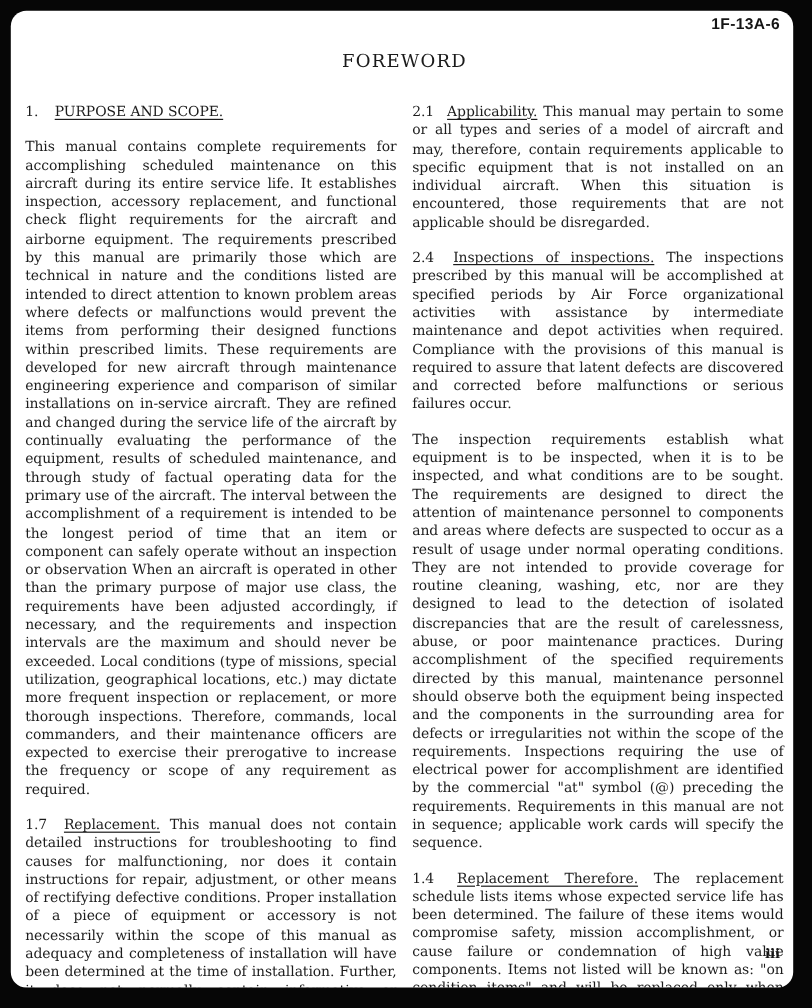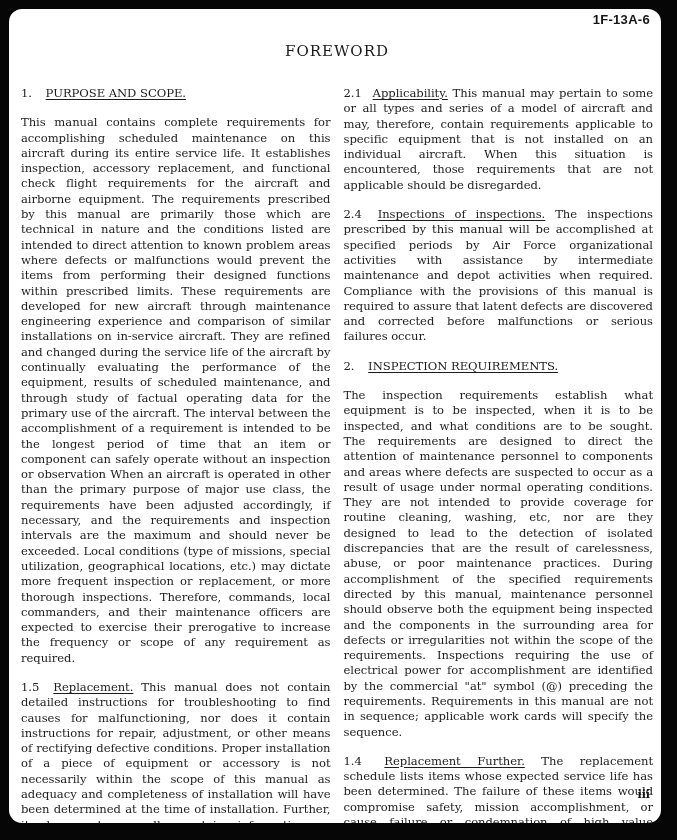--- a/index.html
+++ b/index.html
@@ -83,51 +83,47 @@
     <div class="col">
 
       <p class="sec-head">
         <span class="sec-num">1.</span>
         <span class="underlined">PURPOSE AND SCOPE.</span>
       </p>
 
       <p>This manual contains complete requirements for accomplishing scheduled maintenance on this aircraft during its entire service life. It establishes inspection, accessory replacement, and functional check flight requirements for the aircraft and airborne equipment. The requirements prescribed by this manual are primarily those which are technical in nature and the conditions listed are intended to direct attention to known problem areas where defects or malfunctions would prevent the items from performing their designed functions within prescribed limits. These requirements are developed for new aircraft through maintenance engineering experience and comparison of similar installations on in-service aircraft. They are refined and changed during the service life of the aircraft by continually evaluating the performance of the equipment, results of scheduled maintenance, and through study of factual operating data for the primary use of the aircraft. The interval between the accomplishment of a requirement is intended to be the longest period of time that an item or component can safely operate without an inspection or observation When an aircraft is operated in other than the primary purpose of major use class, the requirements have been adjusted accordingly, if necessary, and the requirements and inspection intervals are the maximum and should never be exceeded. Local conditions (type of missions, special utilization, geographical locations, etc.) may dictate more frequent inspection or replacement, or more thorough inspections. Therefore, commands, local commanders, and their maintenance officers are expected to exercise their prerogative to increase the frequency or scope of any requirement as required.</p>
 
       <p>
-        <span class="para-num">1.5</span>
+        <span class="para-num">1.7</span>
         <span class="underlined">Replacement.</span>
         <span>This manual does not contain detailed instructions for troubleshooting to find causes for malfunctioning, nor does it contain instructions for repair, adjustment, or other means of rectifying defective conditions. Proper installation of a piece of equipment or accessory is not necessarily within the scope of this manual as adequacy and completeness of installation will have been determined at the time of installation. Further, it does not normally contain informative or precautionary data such as notes, cautions, and warnings. Applicable portions of the appropriate maintenance manuals should be consulted to obtain the maintenance instructions as they are beyond the scope of this manual.</span>
       </p>
 
     </div>
 
     <div class="col">
 
       <p>
         <span class="para-num">2.1</span>
         <span class="underlined">Applicability.</span>
         <span>This manual may pertain to some or all types and series of a model of aircraft and may, therefore, contain requirements applicable to specific equipment that is not installed on an individual aircraft. When this situation is encountered, those requirements that are not applicable should be disregarded.</span>
       </p>
 
       <p>
         <span class="para-num">2.4</span>
         <span class="underlined">Inspections of inspections.</span>
         <span>The inspections prescribed by this manual will be accomplished at specified periods by Air Force organizational activities with assistance by intermediate maintenance and depot activities when required. Compliance with the provisions of this manual is required to assure that latent defects are discovered and corrected before malfunctions or serious failures occur.</span>
       </p>
 
-      <p class="sec-head">
-        <span class="sec-num">2.</span>
-        <span class="underlined">INSPECTION REQUIREMENTS.</span>
-      </p>
 
       <p>The inspection requirements establish what equipment is to be inspected, when it is to be inspected, and what conditions are to be sought. The requirements are designed to direct the attention of maintenance personnel to components and areas where defects are suspected to occur as a result of usage under normal operating conditions. They are not intended to provide coverage for routine cleaning, washing, etc, nor are they designed to lead to the detection of isolated discrepancies that are the result of carelessness, abuse, or poor maintenance practices. During accomplishment of the specified requirements directed by this manual, maintenance personnel should observe both the equipment being inspected and the components in the surrounding area for defects or irregularities not within the scope of the requirements. Inspections requiring the use of electrical power for accomplishment are identified by the commercial "at" symbol (@) preceding the requirements. Requirements in this manual are not in sequence; applicable work cards will specify the sequence.</p>
 
       <p>
         <span class="para-num">1.4</span>
-        <span class="underlined">Replacement Further.</span>
+        <span class="underlined">Replacement Therefore.</span>
         <span>The replacement schedule lists items whose expected service life has been determined. The failure of these items would compromise safety, mission accomplishment, or cause failure or condemnation of high value components. Items not listed will be known as: "on condition items" and will be replaced only when necessary.</span>
       </p>
 
     </div>
 
   </div>
 
   <div class="page-number">iii</div>
 
 </div>

